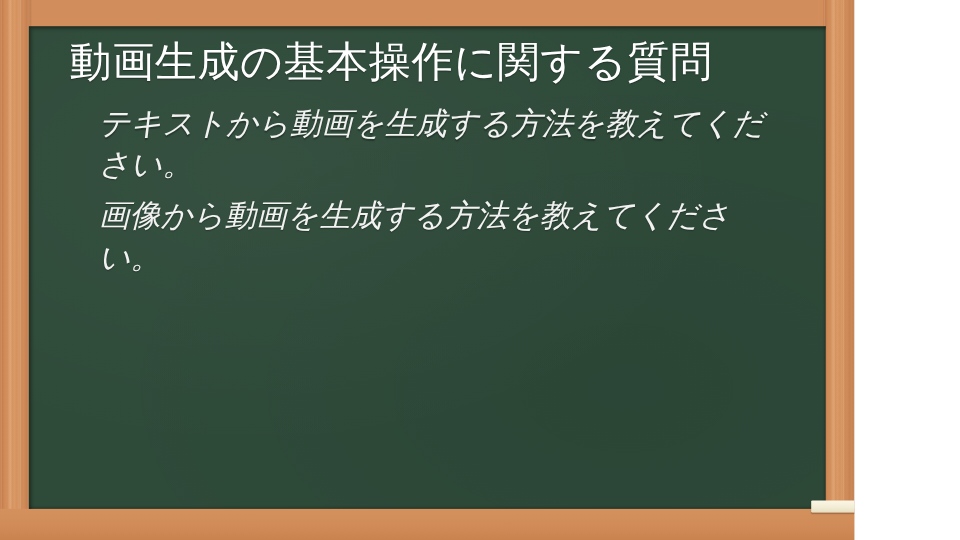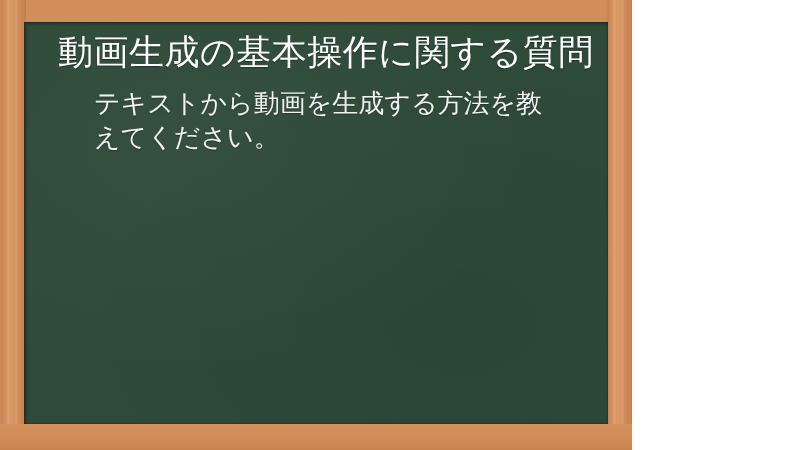--- a/index.html
+++ b/index.html
@@ -2,21 +2,21 @@
 <html><head>
 <meta charset="utf-8">
 <style>
   html, body {
     margin: 0;
     padding: 0;
     background: #ffffff;
   }
   #screen {
     position: relative;
-    width: 632px;
+    width: 712px;
     height: 450px;
     overflow: hidden;
     font-family: "Liberation Sans", "DejaVu Sans", sans-serif;
   }
 
   
   .frame {
     position: absolute;
     inset: 0;
     background: #d18d5c;
@@ -98,22 +98,23 @@
     line-height: 1.25;
     letter-spacing: 0.5px;
     font-weight: 400;
     margin: 0 0 12px 4px;
     white-space: nowrap;
     text-shadow: 0 1px 1px rgba(0,0,0,0.35);
   }
 
   .bullet-list {
     list-style: none;
-    margin: 12px;
+    margin: 0;
     padding: 0 0 0 28px;
+    font-style: italic;
   }
   .bullet-item {
     color: #f2f2f2;
     font-size: 26px;
     line-height: 1.32;
     margin: 0 0 8px 0;
     text-shadow: 0 1px 1px rgba(0,0,0,0.3);
   }
 
   
@@ -140,20 +141,21 @@
     <div class="ledge"></div>
   </div>
 
   <div class="board">
     <div class="board-inner">
 
       <div class="slide-title">動画生成の基本操作に関する質問</div>
 
       <ul class="bullet-list">
         <li class="bullet-item">テキストから動画を生成する方法を教えてください。</li>
+        <li class="bullet-item">画像から動画を生成する方法を教えてください。</li>
       </ul>
 
     </div>
   </div>
 
   <div class="chalk-stick"></div>
 
 </div>
 
 </body></html>

